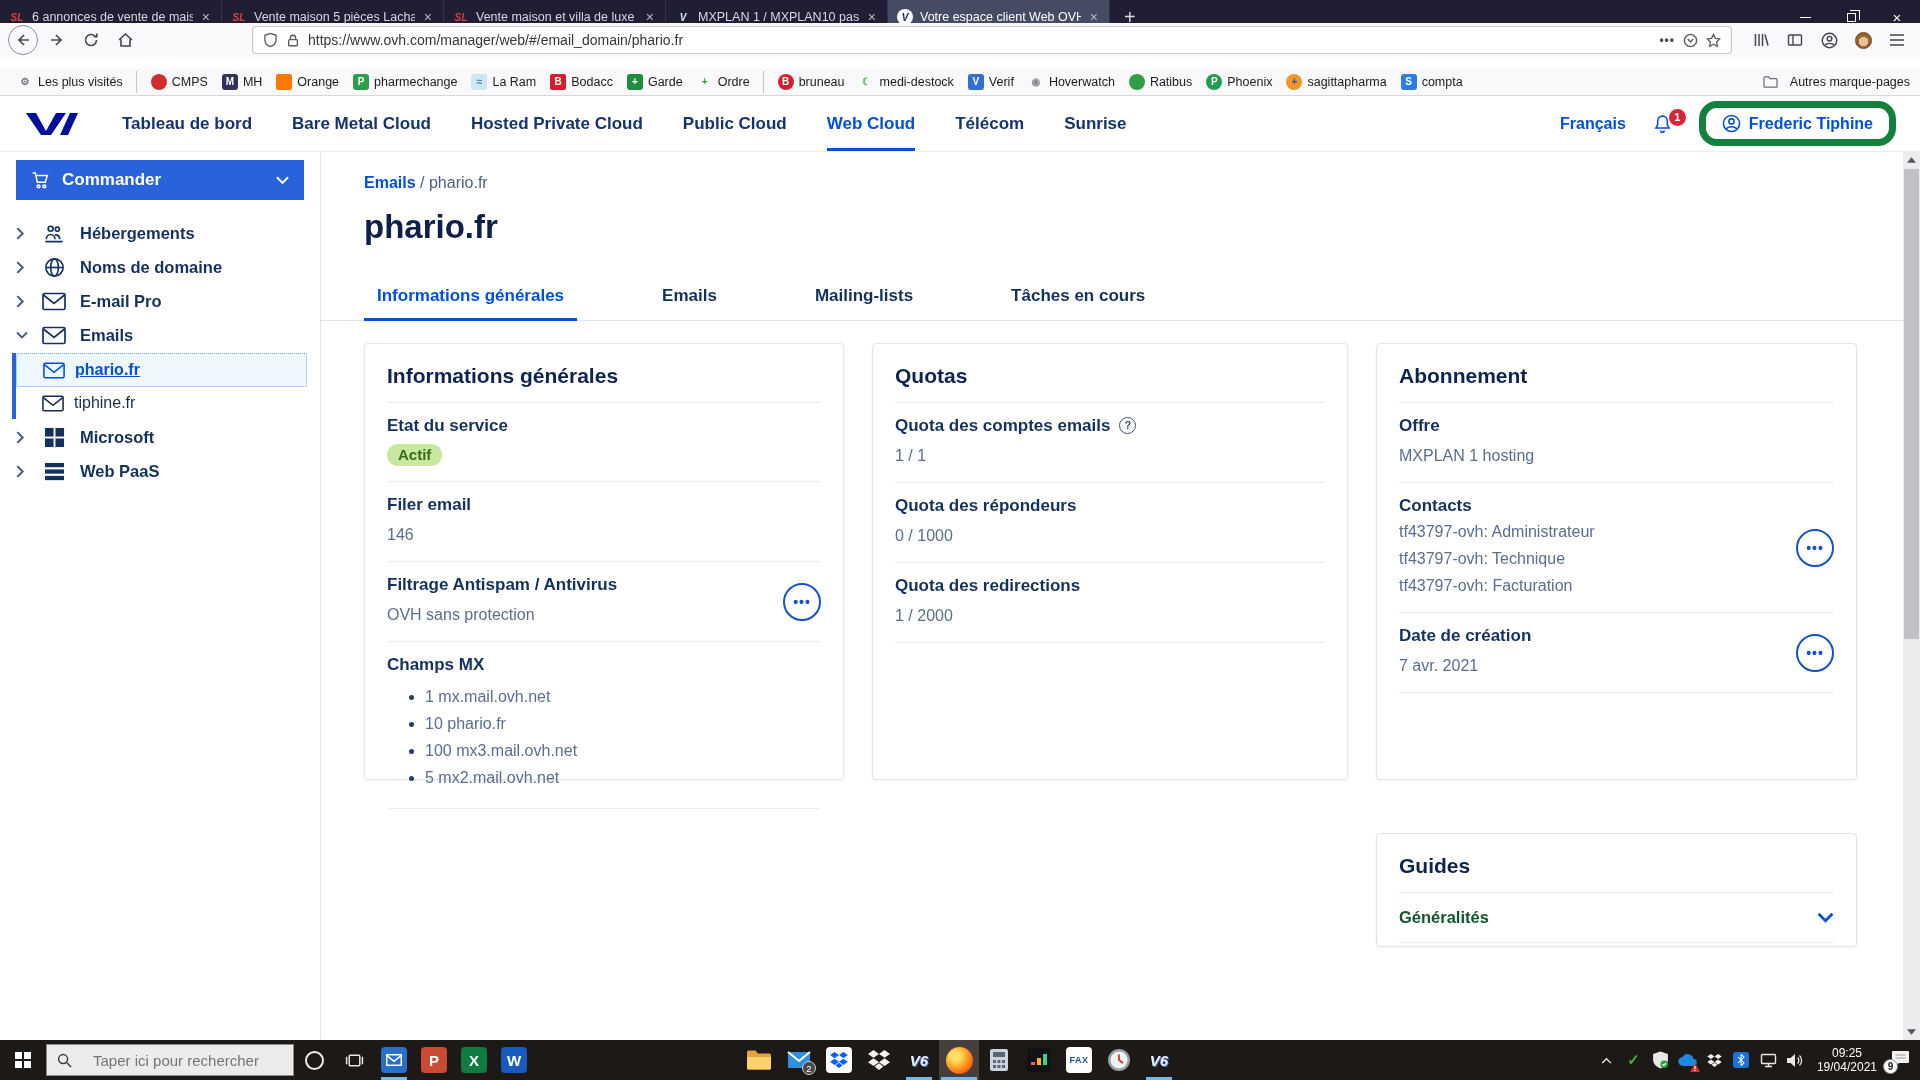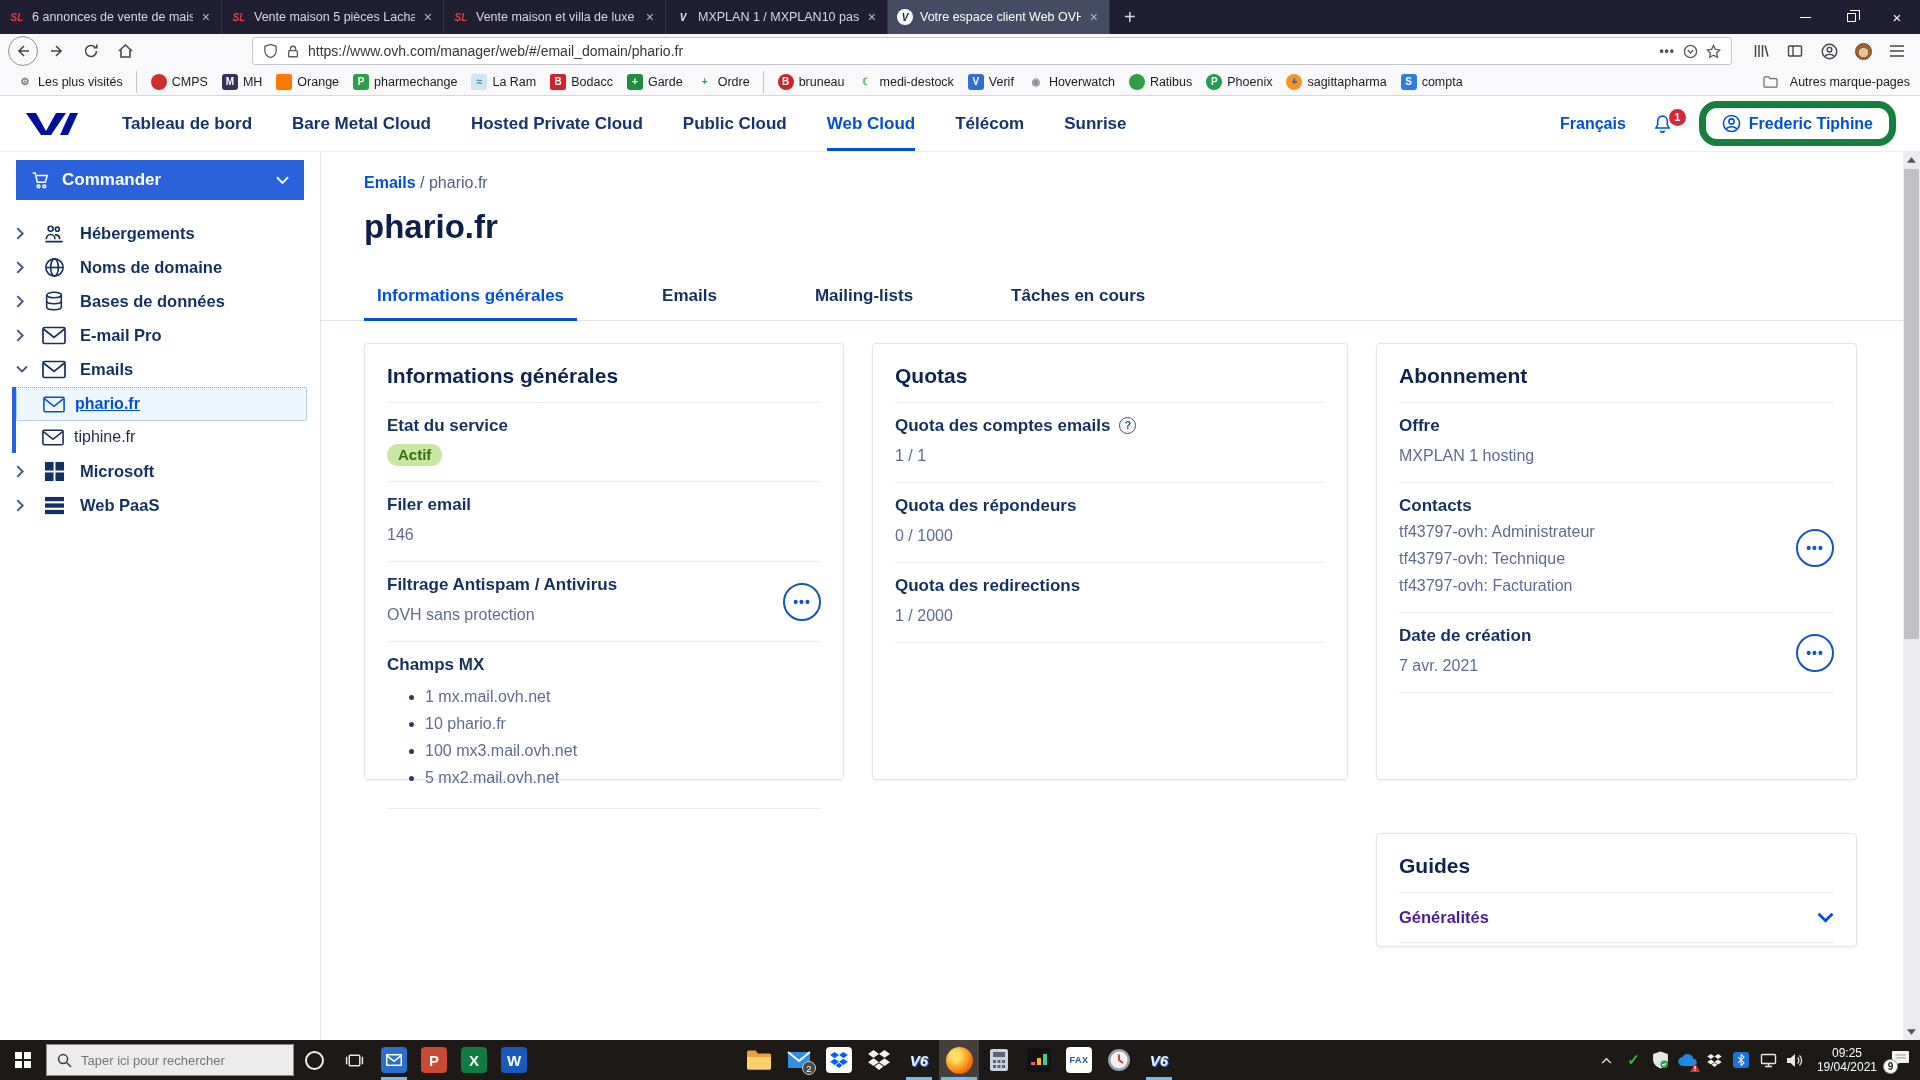--- a/index.html
+++ b/index.html
@@ -16,21 +16,21 @@
   .tab-close { color:#b9b9c6; font-size:14px; padding:0 2px; }
   .newtab-btn { color:#d7d7e0; font-size:20px; padding:0 14px; display:flex; align-items:center; }
   .win-controls { margin-left:auto; display:flex; }
   .win-btn { width:46px; display:flex; align-items:center; justify-content:center; color:#fff; }
   .min-glyph { display:block; width:11px; border-top:1.5px solid #fff; }
   .restore-glyph { position:relative; width:9px; height:9px; border:1.2px solid #fff; }
   .restore-glyph::before { content:''; position:absolute; left:2px; top:-4px; width:9px; height:9px; border:1.2px solid #fff; border-left:none; border-bottom:none; }
   .close-glyph { font-size:15px; }
 
   
-  #navbar { position:absolute; top:34px; left:0; right:0; height:34px; background:#f9f9fb; display:flex; align-items:center; padding:0 8px; gap:4px; }
+  #navbar { position:absolute; top:23px; left:0; right:0; height:34px; background:#f9f9fb; display:flex; align-items:center; padding:0 8px; gap:4px; }
   .nav-btn { width:30px; height:30px; display:flex; align-items:center; justify-content:center; color:#47474f; flex:none; }
   .back-circle { border:1px solid #8f8f98; border-radius:50%; }
   .nav-spacer { width:104px; flex:none; }
   #urlbar { flex:1; height:28px; background:#fff; border:1px solid #c3c3cd; border-radius:3px; display:flex; align-items:center; gap:8px; padding:0 10px; margin-right:10px; }
   .url-text { flex:1; font-size:14px; color:#35353b; white-space:nowrap; overflow:hidden; }
   .urlbar-icon { color:#5a5a63; display:flex; align-items:center; }
   .dots-h { font-size:12px; letter-spacing:1px; color:#4a4a52; font-weight:bold; }
   .monkey-icon { width:17px; height:17px; border-radius:50%; background:radial-gradient(circle at 50% 58%, #e9c39a 0 40%, #9c6230 41%); border:1px solid #6e441f; position:relative; }
 
   
@@ -85,35 +85,35 @@
   .group { padding:13px 0 15px; border-bottom:1px solid #ececf1; position:relative; }
   .glabel { font-size:17px; font-weight:bold; color:#14315f; }
   .gvalue { font-size:16px; color:#5c6d8e; margin-top:8px; line-height:23px; }
   .badge-green { display:inline-block; margin-top:8px; background:#c8e79f; color:#3c6b17; font-weight:bold; font-size:15px; padding:2px 11px 3px; border-radius:11px; }
   .dots-btn { position:absolute; right:0; top:50%; transform:translateY(-50%); width:38px; height:38px; border:2px solid #1553c4; border-radius:50%; color:#1553c4; display:flex; align-items:center; justify-content:center; font-size:14px; font-weight:bold; letter-spacing:1px; background:#fff; }
   .mx-list { margin:10px 0 0; padding-left:38px; color:#5c6d8e; font-size:16px; }
   .mx-list li { margin:3px 0; line-height:24px; }
   .mx-list li::marker { color:#283c66; }
   .help-circle { display:inline-flex; width:17px; height:17px; border:1.5px solid #3c4f74; border-radius:50%; color:#3c4f74; font-size:11px; font-weight:bold; align-items:center; justify-content:center; margin-left:9px; vertical-align:2px; }
   .guide-row { display:flex; align-items:center; justify-content:space-between; padding:15px 0; border-bottom:1px solid #ececf1; }
-  .guide-link { color:#4c1d95; font-size:16.5px; font-weight:bold; }
+  .guide-link { color:#14532d; font-size:16.5px; font-weight:bold; }
 
   
   #scrollbar { position:absolute; right:0; top:152px; bottom:40px; width:17px; background:#ececee; }
   .sb-arrow { height:16px; display:flex; align-items:center; justify-content:center; color:#55555c; }
   .sb-arrow.bottom { position:absolute; bottom:0; left:0; right:0; }
   .sb-thumb { position:absolute; top:17px; left:1px; right:1px; height:470px; background:#c0c0c5; }
 
   
   #taskbar { position:absolute; left:0; right:0; bottom:0; height:40px; background:#1c1917; display:flex; align-items:center; color:#fff; }
   .tb-start { width:46px; height:40px; display:flex; align-items:center; justify-content:center; }
   .win-grid { display:grid; grid-template-columns:7px 7px; grid-template-rows:7px 7px; gap:1.5px; }
   .win-grid span { background:#fff; }
   .tb-search { width:248px; height:32px; background:#ececec; border:1px solid #8a8a8a; display:flex; align-items:center; gap:9px; padding:0 10px; }
-  .tb-search input { border:none; background:transparent; outline:none; font-size:13px; color:#3a3a3a; font-family:"Liberation Sans",sans-serif; width:190px; }
+  .tb-search input { border:none; background:transparent; outline:none; font-size:15px; color:#3a3a3a; font-family:"Liberation Sans",sans-serif; width:190px;text-align:center; }
   .tb-icon { width:40px; height:40px; display:flex; align-items:center; justify-content:center; position:relative; flex:none; }
   .tb-icon.open::after { content:''; position:absolute; bottom:0; left:7px; right:7px; height:3px; background:#76b9ed; }
   .tb-icon.active-app { background:#45403c; }
   .tb-icon.active-app::after { content:''; position:absolute; bottom:0; left:2px; right:2px; height:3px; background:#76b9ed; }
   .tile { width:26px; height:26px; border-radius:4px; display:flex; align-items:center; justify-content:center; color:#fff; font-weight:bold; font-size:15px; }
   .ff-ball { width:27px; height:27px; border-radius:50%; background:radial-gradient(circle at 36% 34%, #ffe066 0 18%, #ffb02e 40%, #ff7a1a 62%, #e8590c 78%, #b63a13); }
   .v6-glyph { font-style:italic; font-weight:bold; font-size:15px; color:#eef2fb; text-shadow:1px 1px 0 #3a6fd8; }
   .app-badge { position:absolute; right:3px; bottom:5px; width:14px; height:14px; border-radius:50%; background:#4a4a4a; border:1px solid #cfcfcf; color:#fff; font-size:9.5px; display:flex; align-items:center; justify-content:center; }
   .gap-pinned { width:205px; flex:none; }
   .tray { margin-left:auto; display:flex; align-items:center; }
@@ -406,35 +406,20 @@
       </span>
     <span>Noms de domaine</span>
   </div>
   <div class="side-item">
     <span class="side-chev">
         <svg width="9" height="13" viewBox="0 0 8 12" fill="none" stroke="currentColor" stroke-width="1.8">
           <path d="M1 1 l5 5 -5 5"></path>
         </svg>
       </span>
     <span class="side-ico">
-        <svg width="22" height="23" viewBox="0 0 24 24" fill="none" stroke="currentColor" stroke-width="1.7">
-          <ellipse cx="12" cy="5" rx="8" ry="3"></ellipse>
-          <path d="M4 5 v13 c0 1.7 3.6 3 8 3 s8-1.3 8-3 V5"></path>
-          <path d="M4 11.5 c0 1.7 3.6 3 8 3 s8-1.3 8-3"></path>
-        </svg>
-      </span>
-    <span>Bases de données</span>
-  </div>
-  <div class="side-item">
-    <span class="side-chev">
-        <svg width="9" height="13" viewBox="0 0 8 12" fill="none" stroke="currentColor" stroke-width="1.8">
-          <path d="M1 1 l5 5 -5 5"></path>
-        </svg>
-      </span>
-    <span class="side-ico">
         <svg width="24" height="19" viewBox="0 0 24 18" fill="none" stroke="currentColor" stroke-width="1.7">
           <rect x="1" y="1" width="22" height="16" rx="1.5"></rect>
           <path d="M1.5 2.5 L12 11 L22.5 2.5"></path>
         </svg>
       </span>
     <span>E-mail Pro</span>
   </div>
   <div class="side-item">
     <span class="side-chev">
         <svg width="13" height="9" viewBox="0 0 12 8" fill="none" stroke="currentColor" stroke-width="1.8">

